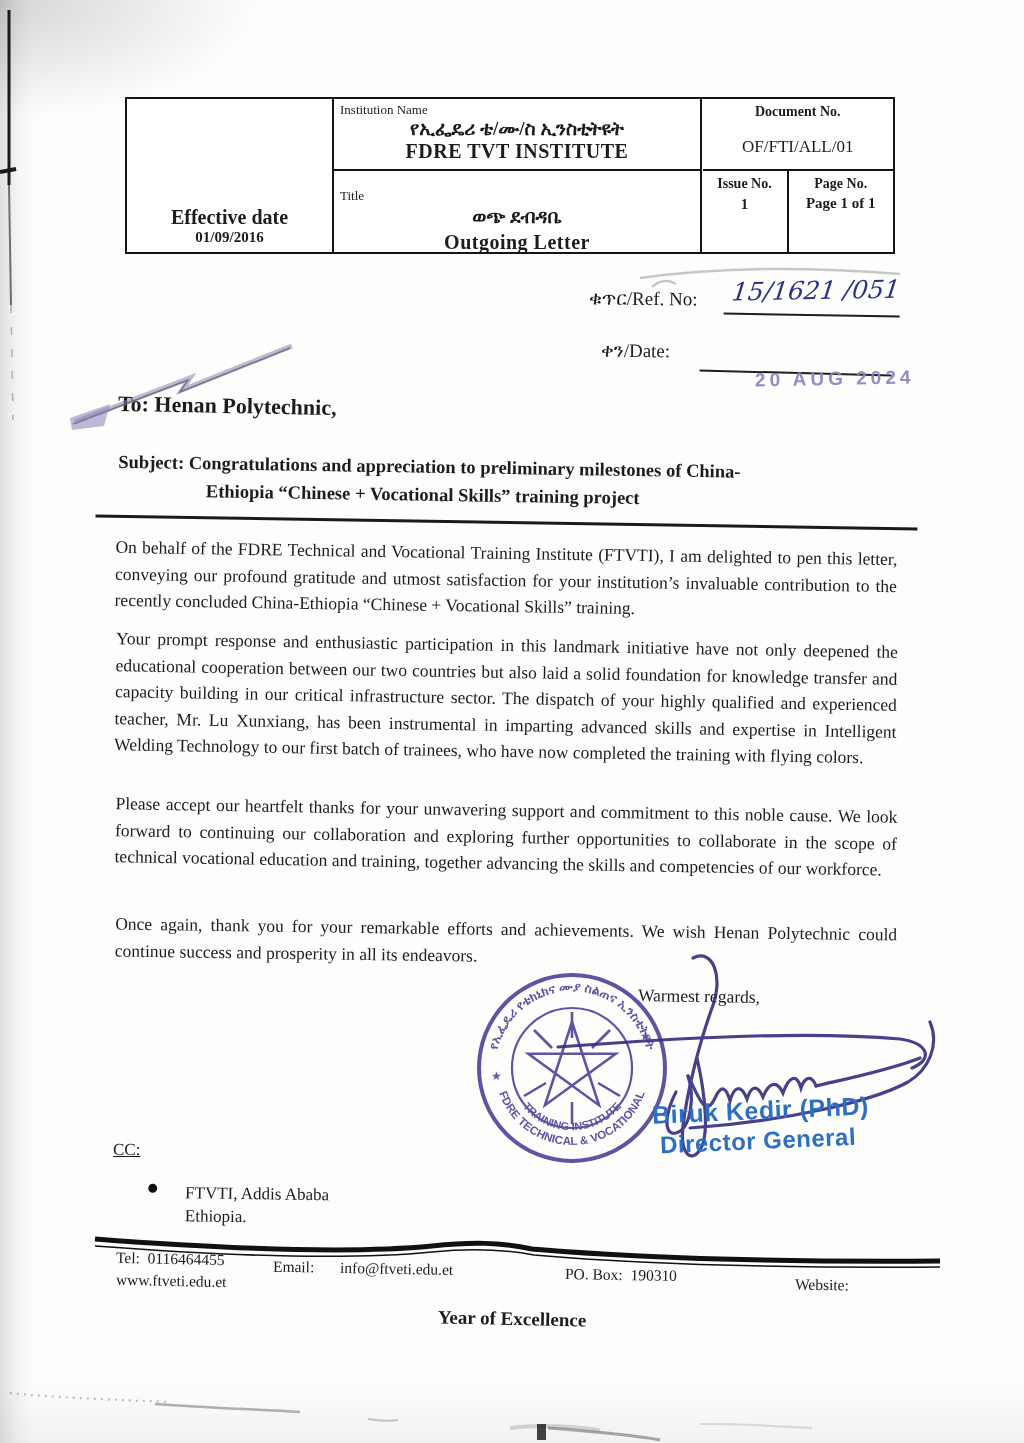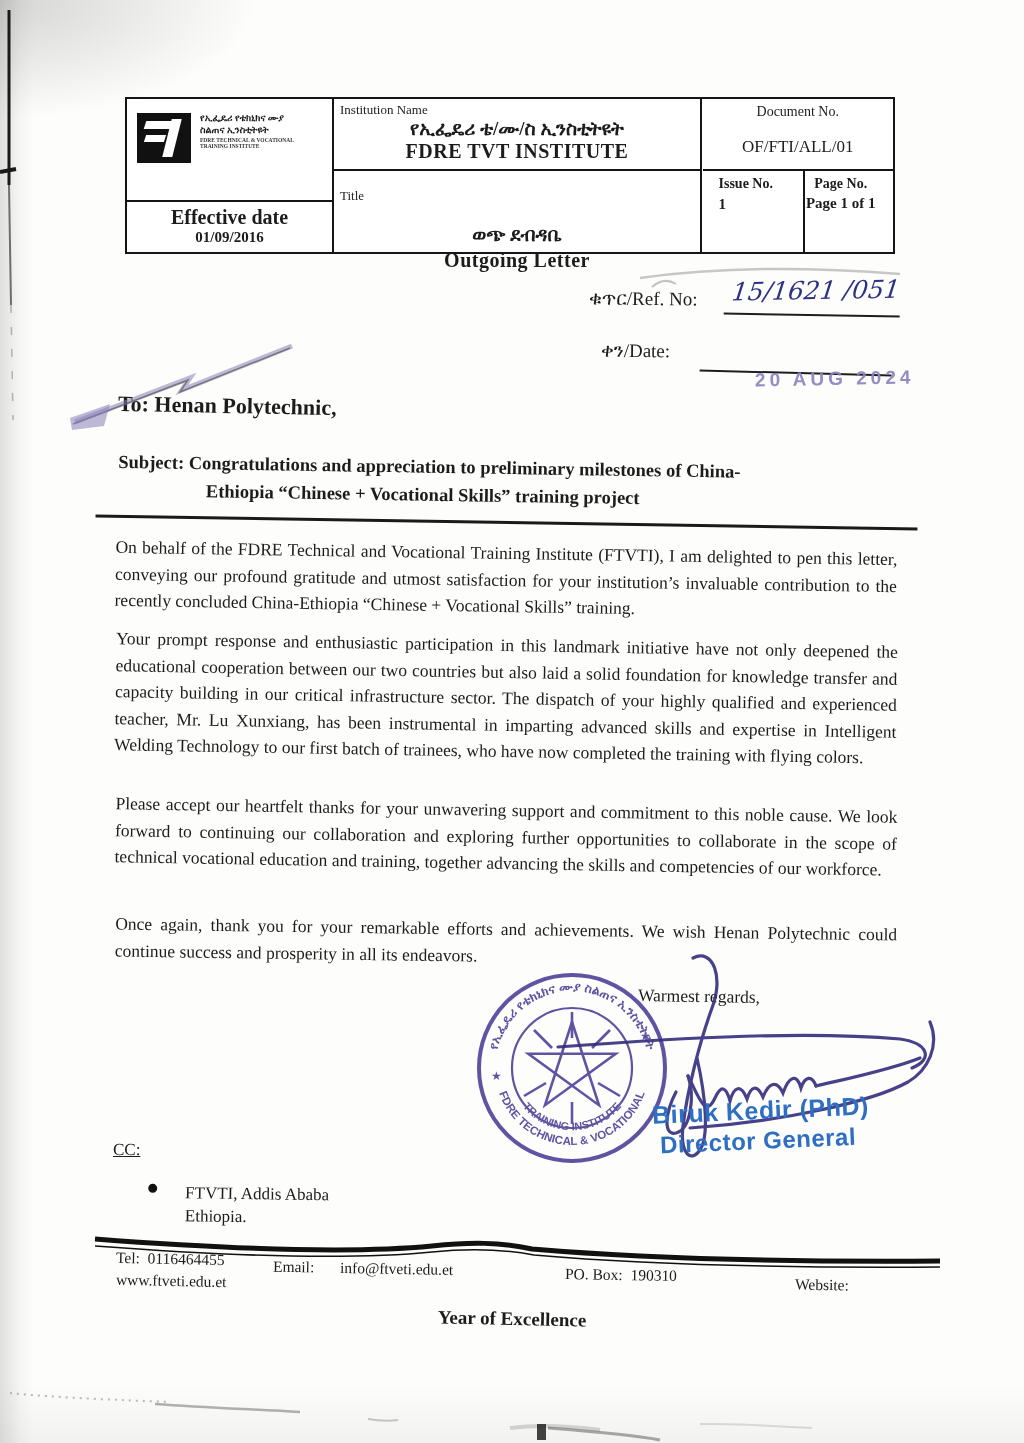--- a/index.html
+++ b/index.html
@@ -16,21 +16,21 @@
   
   .hdr{position:absolute;left:125px;top:97px;width:766px;height:153px;border:2.5px solid #151515;background:#fff;}
   .hdr .col-l{position:absolute;left:0;top:0;width:207px;height:100%;border-right:2.5px solid #151515;box-sizing:border-box;}
   .hdr .col-l-top{position:absolute;left:0;top:0;width:100%;height:103px;border-bottom:2.5px solid #151515;box-sizing:border-box;}
   .hdr .col-l-bot{position:absolute;left:0;top:103px;width:100%;bottom:0;text-align:center;}
   .hdr .col-m{position:absolute;left:207px;top:0;width:368px;height:100%;border-right:2.5px solid #151515;box-sizing:border-box;}
   .hdr .col-m-top{position:absolute;left:0;top:0;width:100%;height:72px;border-bottom:2.5px solid #151515;box-sizing:border-box;text-align:center;}
   .hdr .col-m-bot{position:absolute;left:0;top:86px;width:100%;bottom:0;text-align:center;}
   .hdr .col-r{position:absolute;left:575.5px;top:0;right:0;height:100%;}
   .hdr .col-r-top{position:absolute;left:0;top:0;width:100%;height:72px;border-bottom:2.5px solid #151515;box-sizing:border-box;text-align:center;}
-  .hdr .col-r-bl{position:absolute;left:16px;top:72px;bottom:0;width:86px;border-right:2.5px solid #151515;box-sizing:border-box;}
+  .hdr .col-r-bl{position:absolute;left:0;top:72px;bottom:0;width:86px;border-right:2.5px solid #151515;box-sizing:border-box;text-align:center;}
   .hdr .col-r-br{position:absolute;left:86px;top:72px;bottom:0;right:0;text-align:center;}
   .cell-label{font-size:13px;color:#222;text-align:left;padding:3px 0 0 6px;}
   .amh-big{font-size:19px;font-weight:bold;line-height:1.15;}
   .eng-big{font-size:20px;font-weight:bold;letter-spacing:.5px;}
   .bold14{font-weight:bold;font-size:14px;}
   .logo-row{display:flex;align-items:flex-start;padding:14px 6px 0 10px;gap:9px;}
   .logo-mark{width:54px;height:50px;background:#111;position:relative;flex:0 0 auto;}
   .logo-mark:before{content:"";position:absolute;left:8px;top:8px;width:26px;height:8px;background:#fff;transform:skewX(-18deg);}
   .logo-mark:after{content:"";position:absolute;left:8px;top:22px;width:20px;height:7px;background:#fff;transform:skewX(-18deg);}
   .logo-bar{position:absolute;left:30px;top:6px;width:10px;height:38px;background:#fff;transform:skewX(-14deg);}
@@ -80,55 +80,42 @@
 <body>
 
 <div id="page">
 
   <div class="shade-left"></div>
   <div class="shade-topleft"></div>
   <div class="shade-bottom"></div>
 
   <div class="hdr">
     <div class="col-l">
-      <div class="col-l-top">
-        <div class="logo-row">
-          <div class="logo-mark">
-              <span class="logo-bar"></span>
-            </div>
-          <div class="logo-txt">
-            <div>የኢፌዴሪ የቴክኒክና ሙያ</div>
-            <div>ስልጠና ኢንስቲትዩት</div>
-            <div class="tiny">FDRE TECHNICAL &amp; VOCATIONAL</div>
-            <div class="tiny">TRAINING INSTITUTE</div>
-          </div>
-        </div>
-      </div>
       <div class="col-l-bot">
         <div class="bold14" style="font-size:20px;margin-top:4px;">Effective date</div>
         <div class="bold14" style="font-size:15px;">01/09/2016</div>
       </div>
     </div>
 
     <div class="col-m">
       <div class="col-m-top">
         <div class="cell-label">Institution Name</div>
         <div class="amh-big">የኢፌዴሪ ቴ/ሙ/ስ ኢንስቲትዩት</div>
         <div class="eng-big">FDRE TVT INSTITUTE</div>
       </div>
       <div class="col-m-bot">
         <div class="cell-label">Title</div>
-        <div class="amh-big" style="margin-top:20px;">ወጭ ደብዳቤ</div>
+        <div class="amh-big" style="margin-top:2px;">ወጭ ደብዳቤ</div>
         <div class="eng-big" style="margin-top:3px;">Outgoing Letter</div>
       </div>
     </div>
 
     <div class="col-r">
       <div class="col-r-top">
-        <div style="font-size:14px;margin-top:5px;">Document No.</div>
+        <div style="font-size:14px;margin-top:5px;font-weight:bold;">Document No.</div>
         <div style="font-size:17px;margin-top:17px;">OF/FTI/ALL/01</div>
       </div>
       <div class="col-r-bl">
         <div class="bold14" style="margin-top:5px;">Issue No.</div>
         <div class="bold14" style="margin-top:4px;font-size:15px;">1</div>
       </div>
       <div class="col-r-br">
         <div class="bold14" style="margin-top:5px;">Page No.</div>
         <div class="bold14" style="margin-top:3px;font-size:15px;">Page 1 of 1</div>
       </div>

